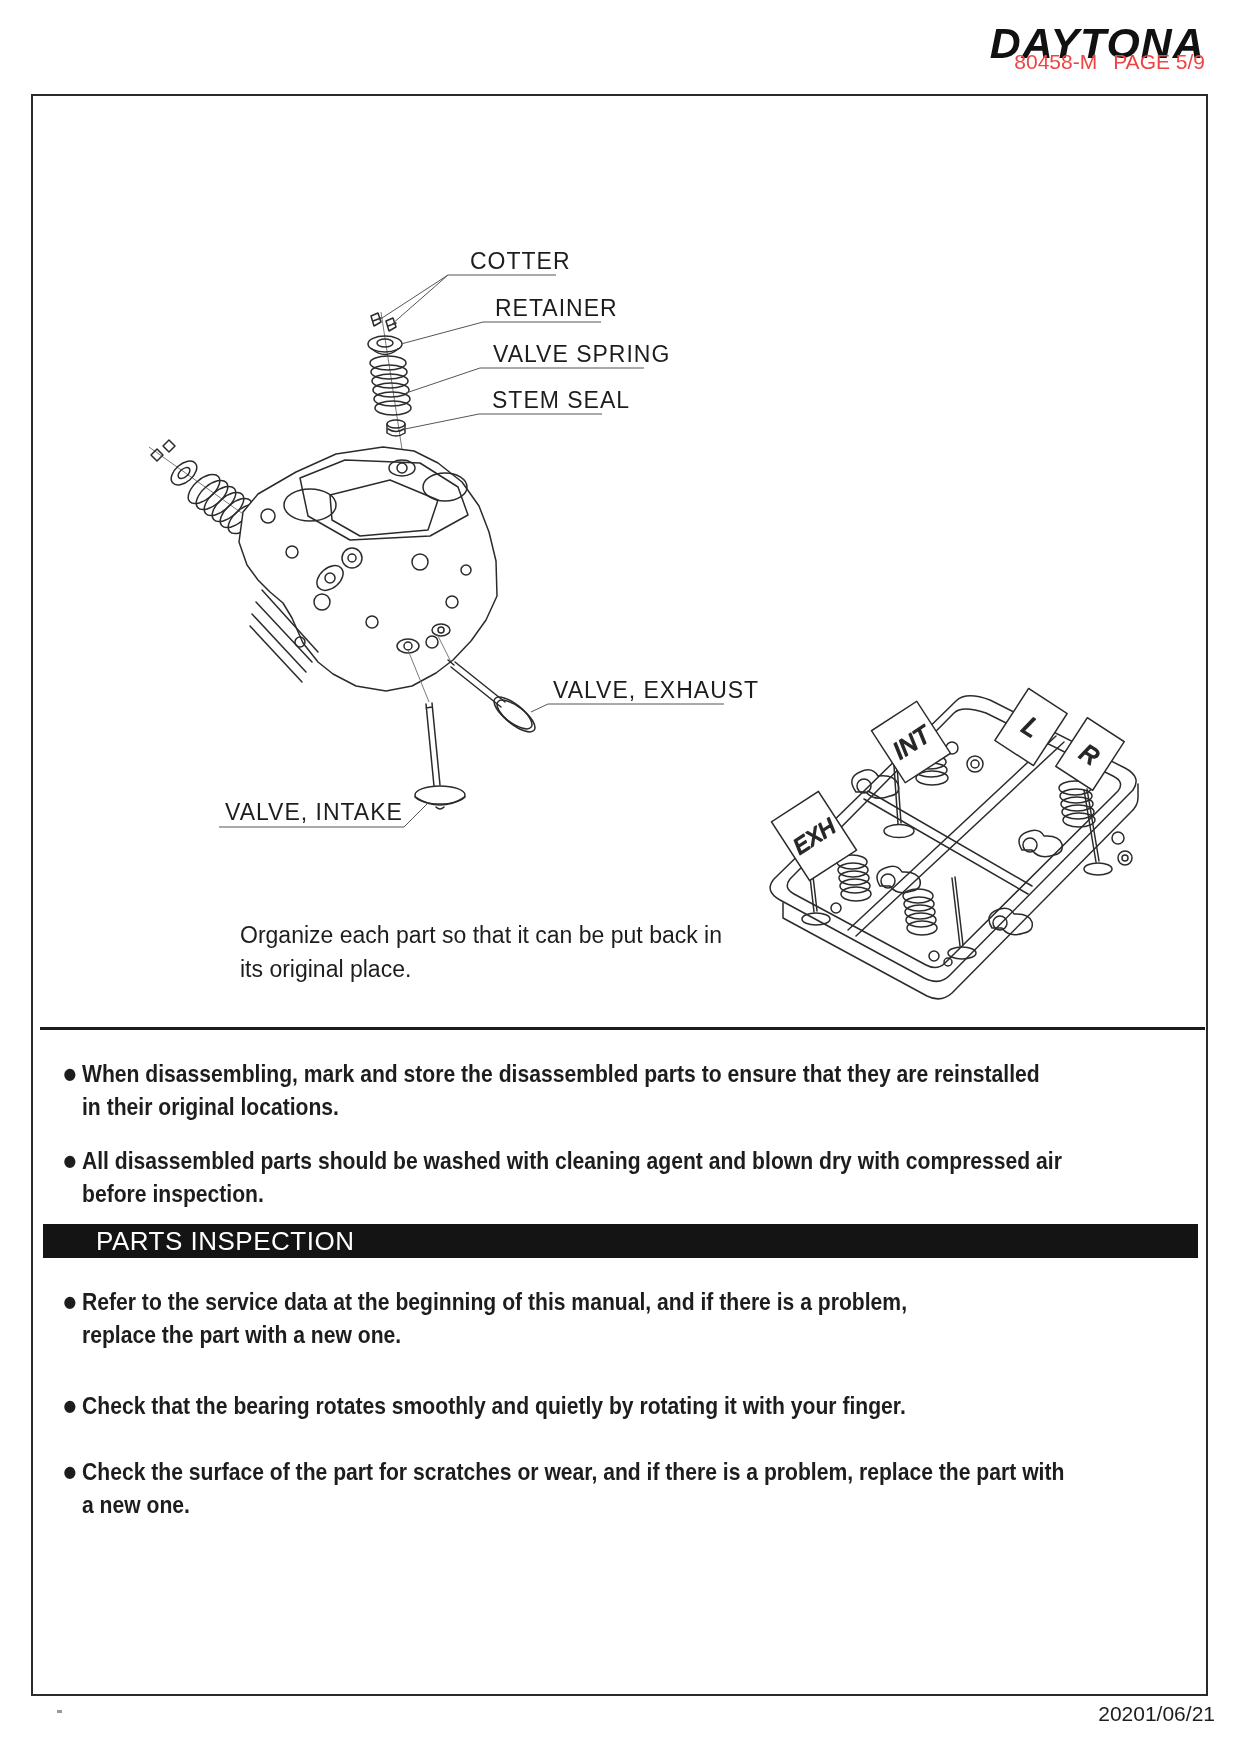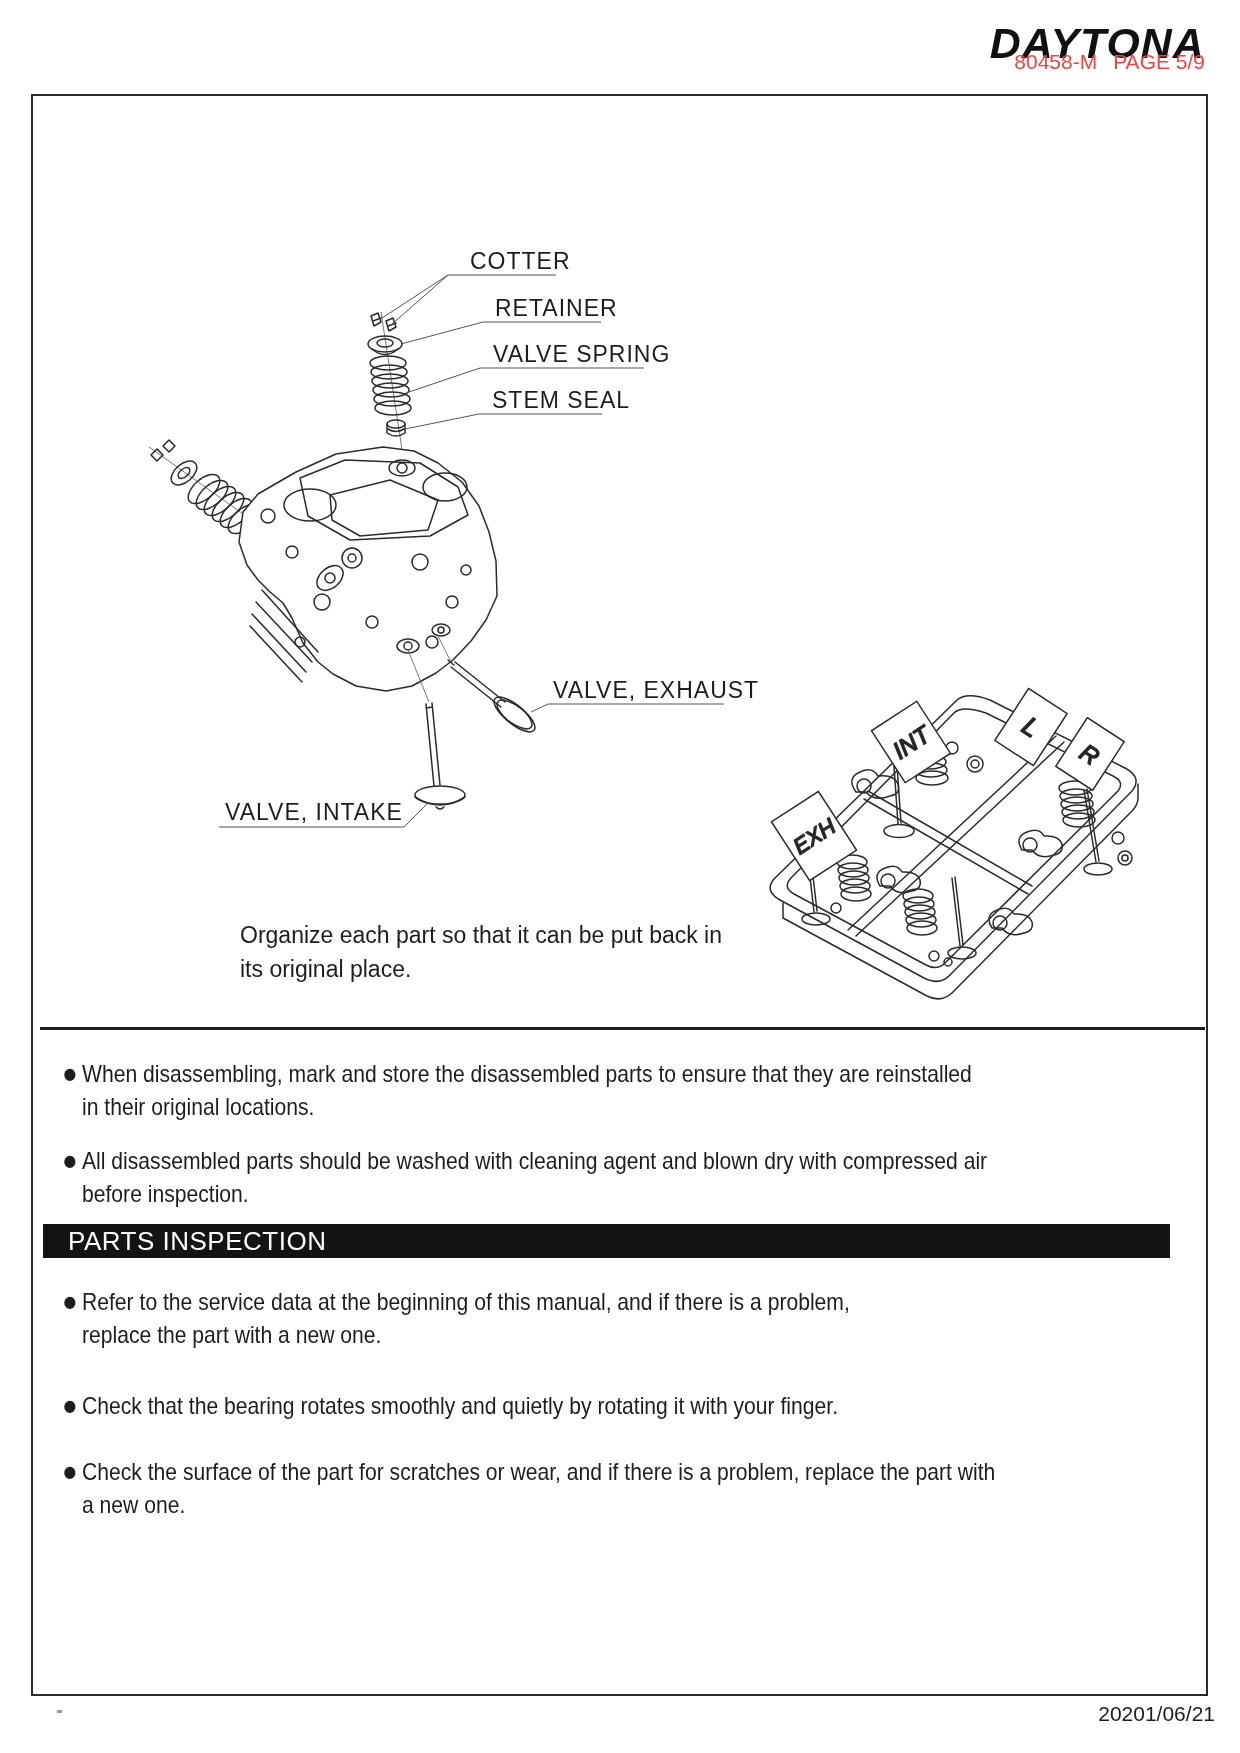--- a/index.html
+++ b/index.html
@@ -30,26 +30,26 @@
   }
   .diagram { position:absolute; left:31px; top:220px; }
   .caption {
     position:absolute; left:240px; top:918px;
     font-size:23px; line-height:34px; white-space:nowrap;
   }
   .rule { position:absolute; left:40px; top:1027px; width:1165px; height:3px; background:#1d1d1d; }
   
   .note { position:absolute; left:62px; display:flex; align-items:flex-start; }
   .note .bullet { font-size:26px; line-height:32px; margin-right:4px; transform:scaleY(1.1); transform-origin:0 50%; }
-  .note .lines { font-size:24px; line-height:33px; }
+  .note .lines { font-size:24px; line-height:33px;font-weight:bold; }
   .cond { transform:scaleX(.88); transform-origin:0 0; white-space:nowrap; }
   .n1 { top:1057px; } .n2 { top:1144px; } .n3 { top:1285px; } .n4 { top:1389px; } .n5 { top:1455px; }
   .section-bar {
     position:absolute; left:43px; top:1224px; width:1127px; height:34px;
-    background:#141414; color:#ffffff; display:flex; align-items:center;
+    background:#141414; color:#ffffff; display:flex; align-items:center;padding-left:28px;
   }
   .section-bar span { padding-left:25px; font-size:26px; letter-spacing:.5px; }
   .footer-date { position:absolute; top:1702px; right:25px; font-size:21px;text-align:center; }
   .corner-mark { position:absolute; left:57px; top:1710px; width:5px; height:3px; background:#9a9a9a; }
   
   svg * { vector-effect:none; }
   .st  { stroke:#2b2b2b; fill:none; stroke-width:1.5; stroke-linecap:round; stroke-linejoin:round; }
   .thin{ stroke:#6b6b6b; stroke-width:0.9; fill:none; }
   .ldr { stroke:#555; stroke-width:1; fill:none; }
   .wfill { fill:#ffffff; }

